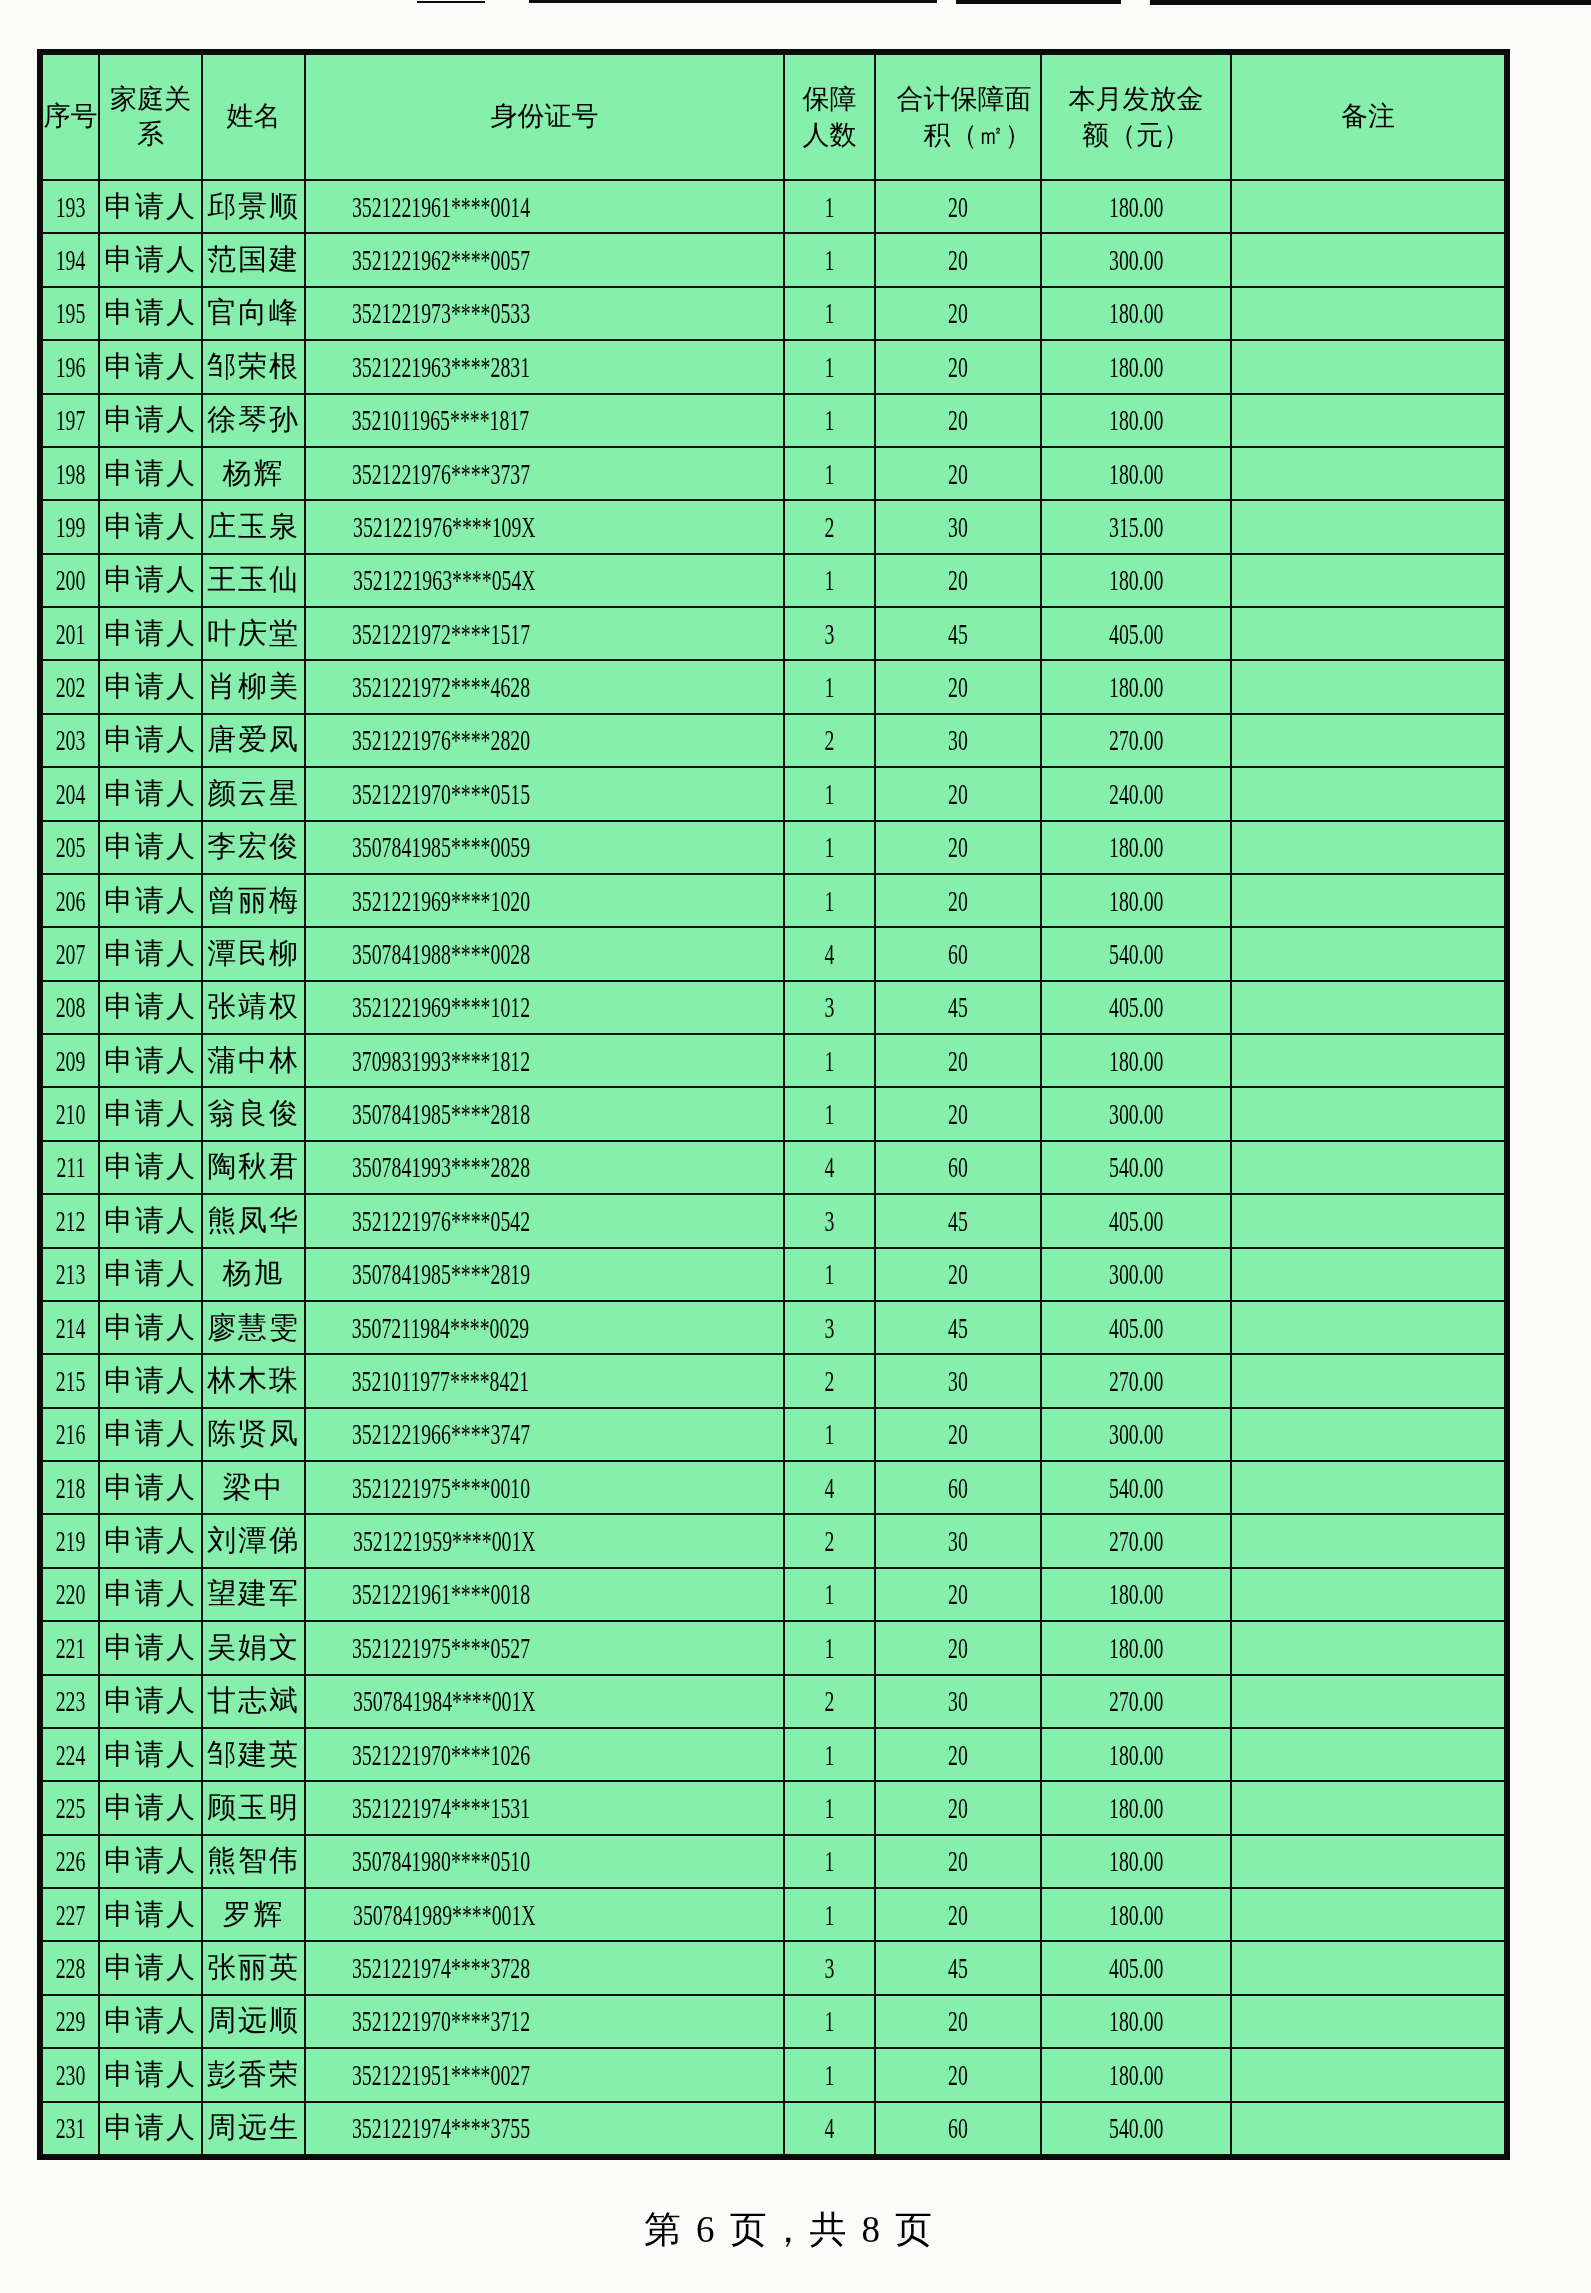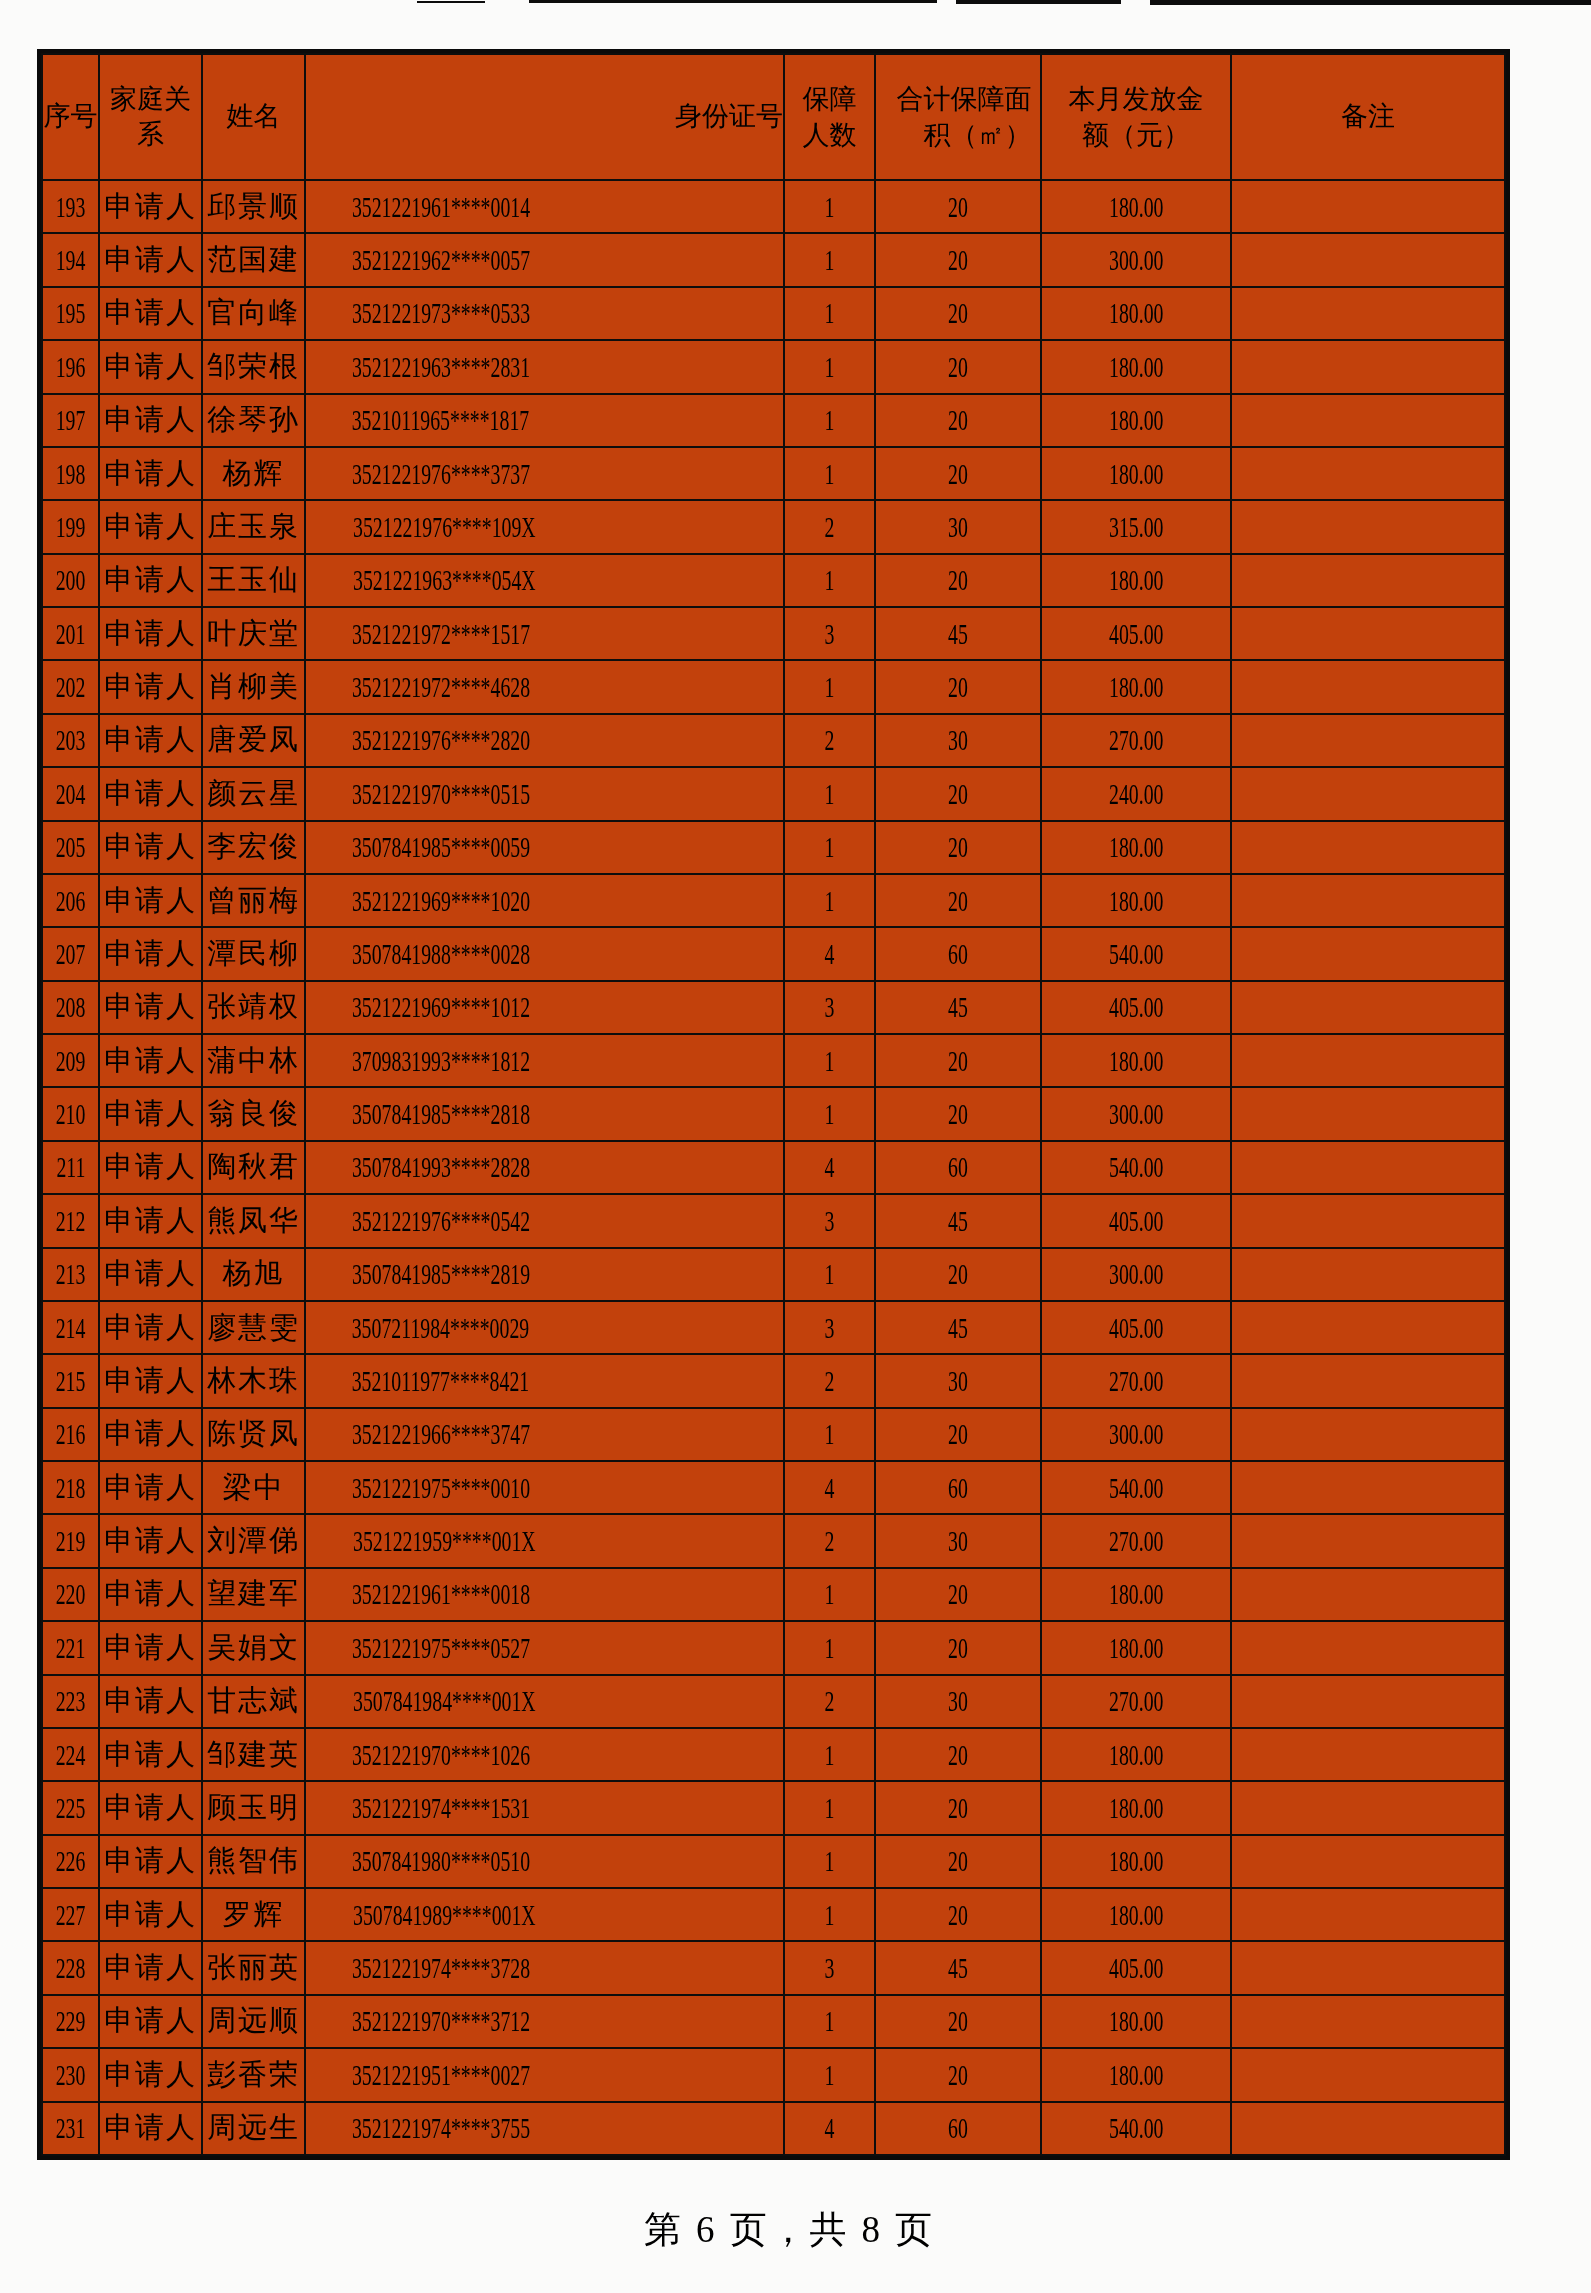--- a/index.html
+++ b/index.html
@@ -10,21 +10,21 @@
     font-family:"Liberation Serif","DejaVu Serif",serif;
     color:#000;
     overflow:hidden;
   }
   
   .table-wrap{
     position:absolute;left:37px;top:49px;
     width:1473px;height:2111px;
     box-sizing:border-box;
     border:4.9px solid #0a0a0a;
-    background:#c2410c;
+    background:#86efac;
   }
   table{
     width:100%;height:100%;
     border-collapse:collapse;table-layout:fixed;
   }
   th,td{
     border:2.9px solid #0d0d0d;
     padding:0;
     text-align:center;vertical-align:middle;
     overflow:hidden;
@@ -42,21 +42,21 @@
     transform:scaleX(0.66);
     transform-origin:50% 50%;
     white-space:nowrap;
   }
   
   th.h-persons span{display:inline-block;width:62px;line-height:1.35;}
   th.h-area span{display:inline-block;width:147px;line-height:1.35;text-align:right;}
   th.h-amount span{display:inline-block;width:157px;line-height:1.35;}
   
   td.col-id_number{padding-right:257px;}
-  th.h-id{text-align:right;}
+  th.h-id{}
   
   .page-footer{
     position:absolute;left:0;top:2205px;width:1579px;
     text-align:center;
     font-size:37px;letter-spacing:2.9px;
   }
   
   .artifact{position:absolute;background:#0c0c0c;}
 </style>
 </head>

